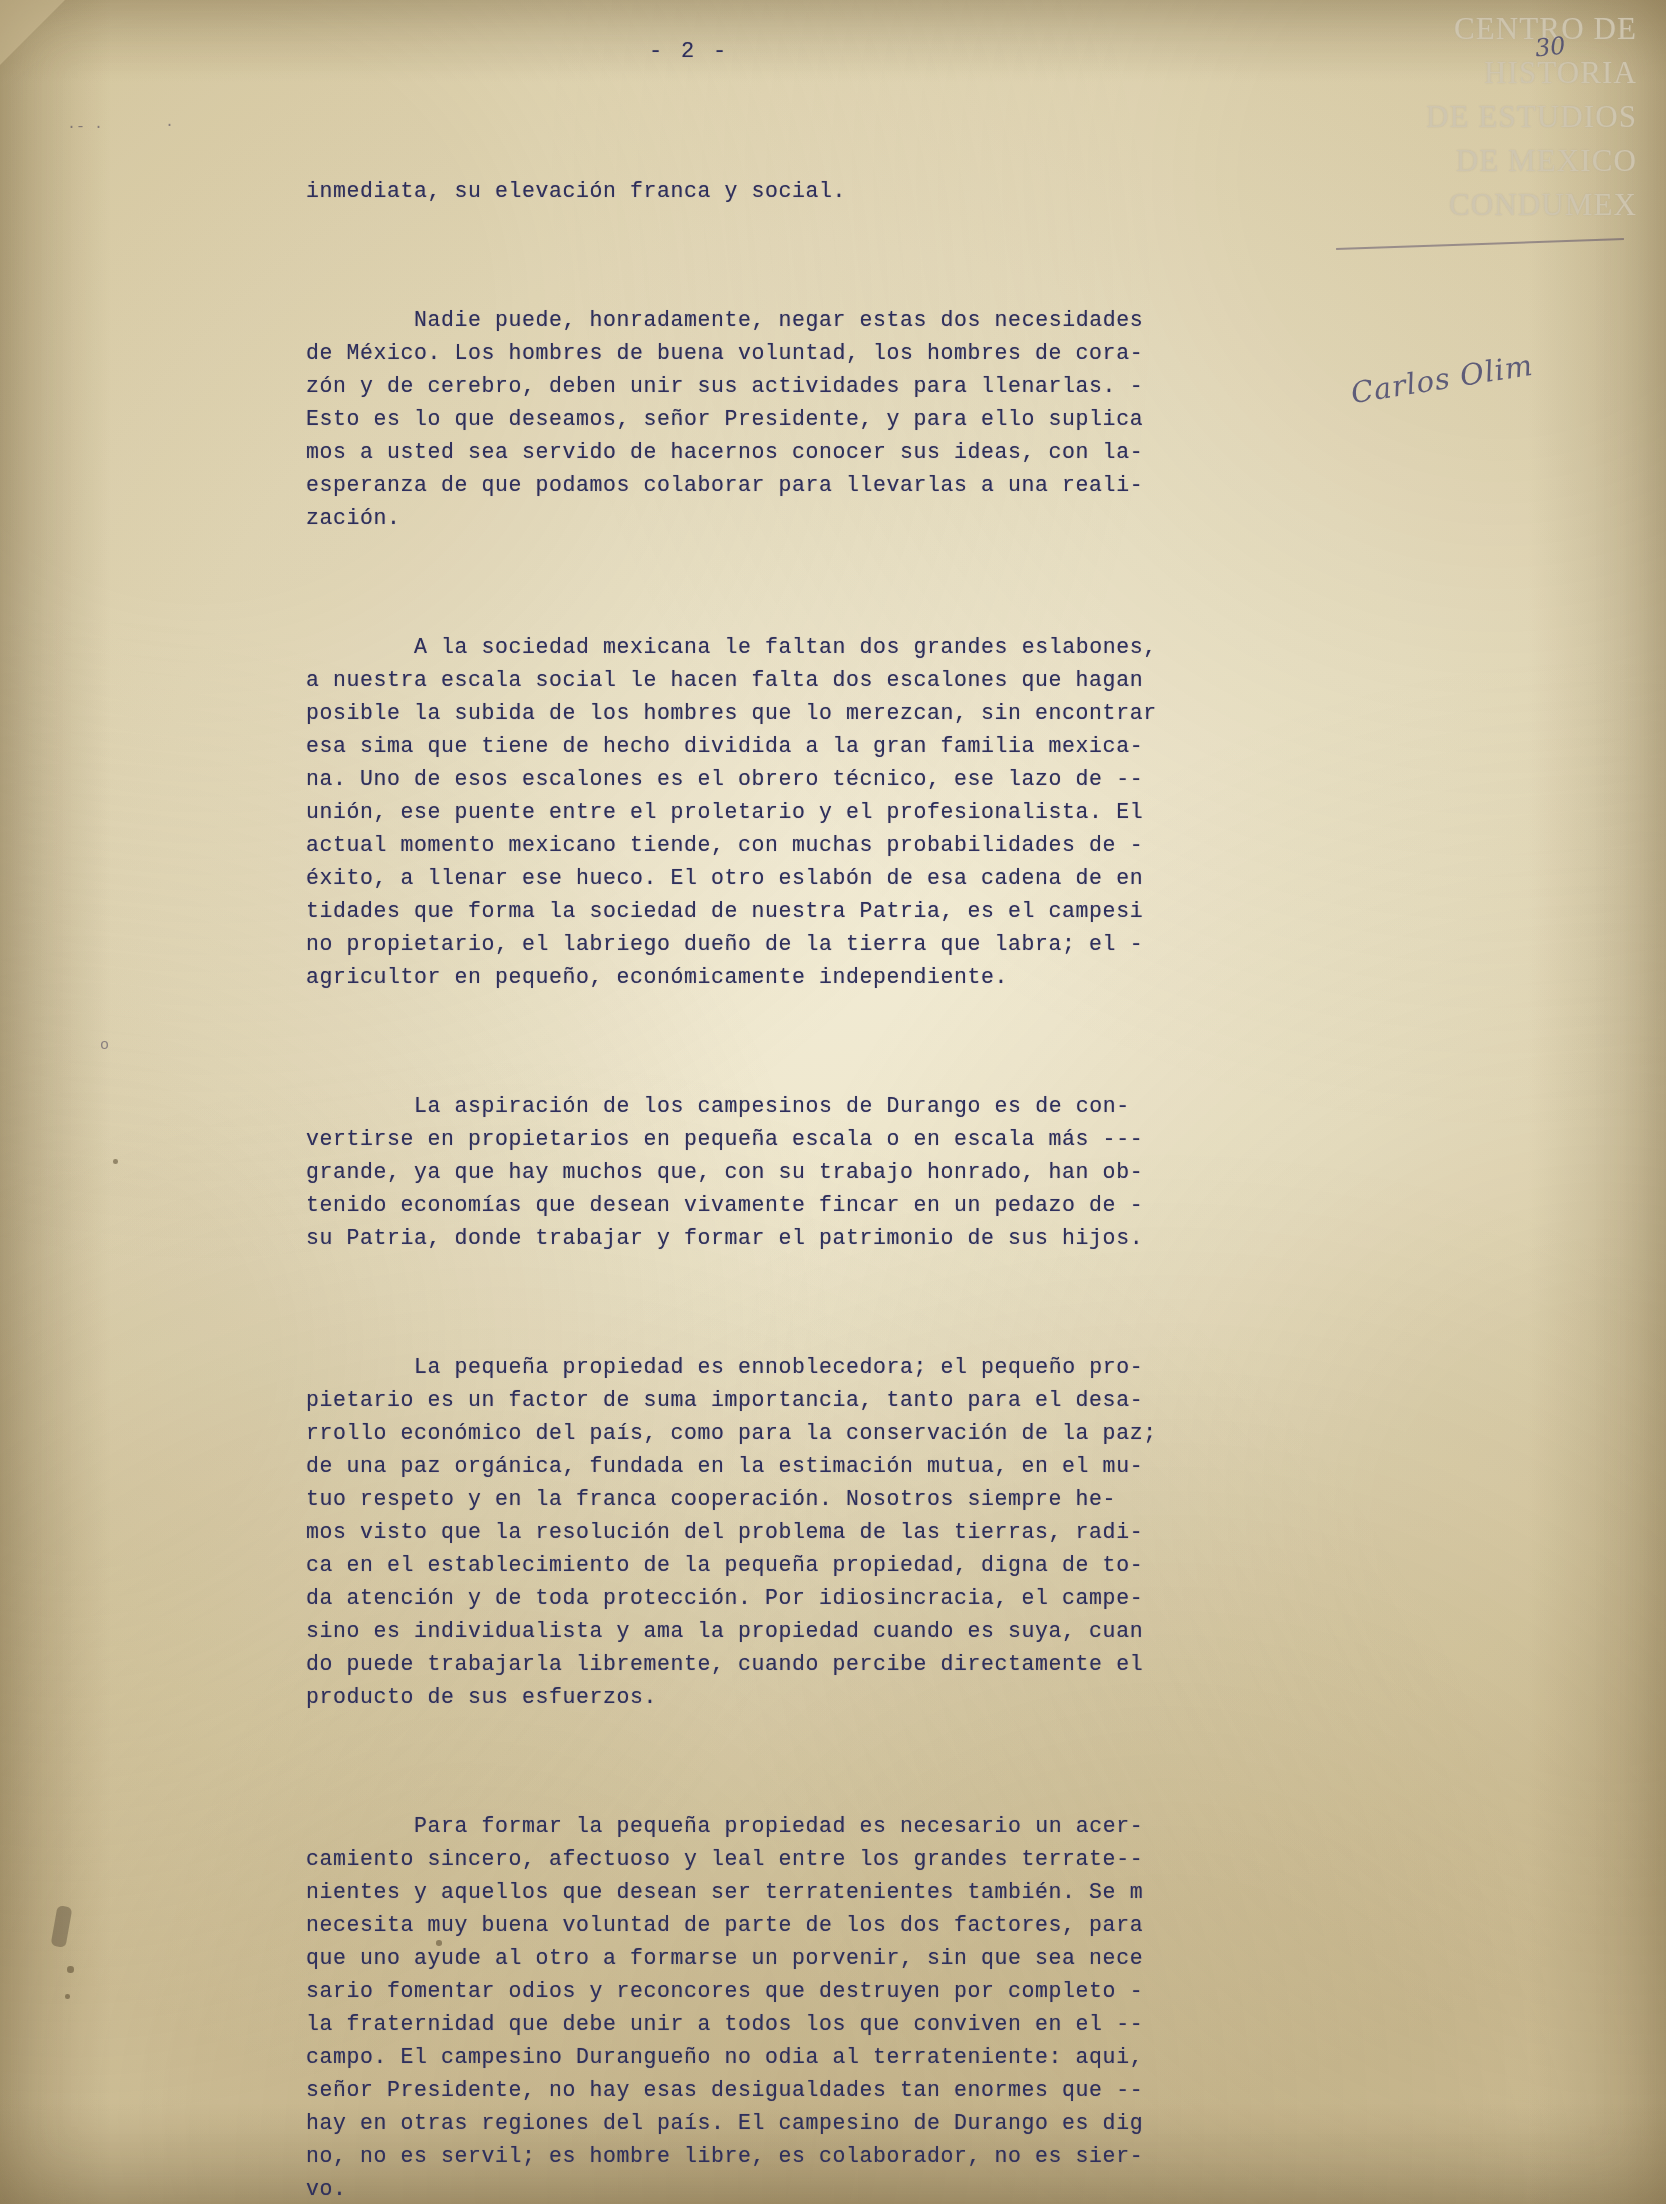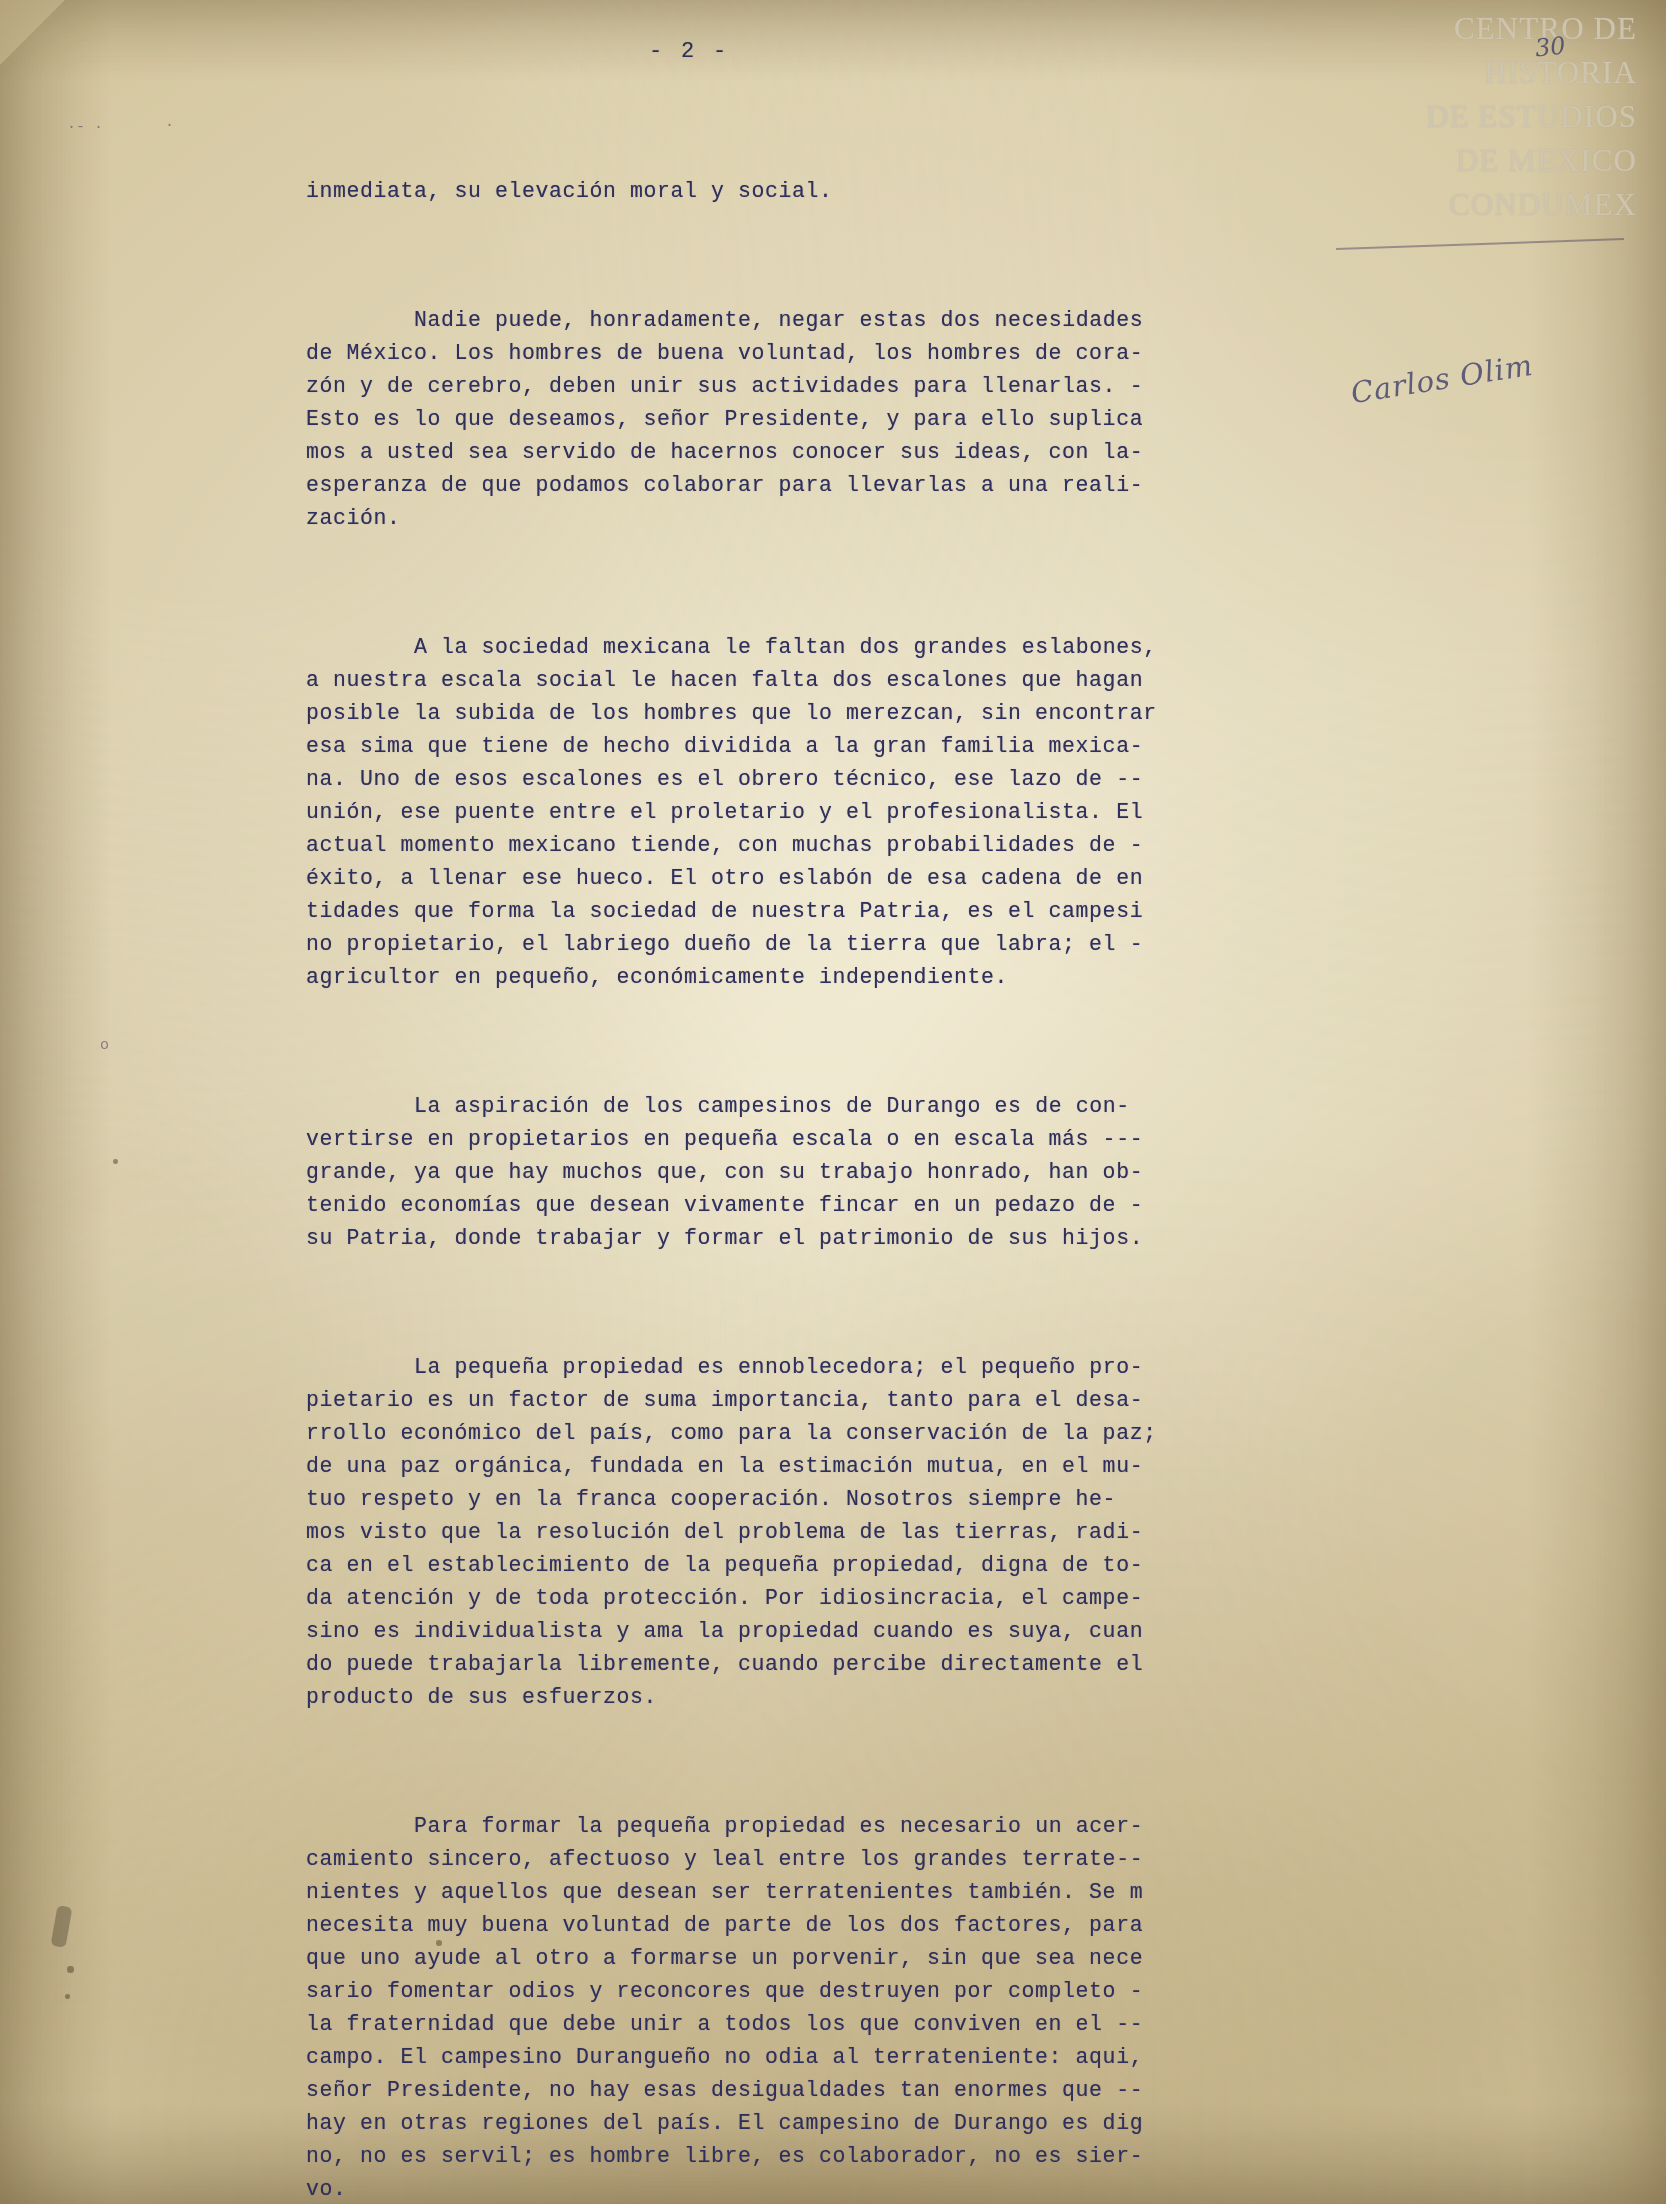--- a/index.html
+++ b/index.html
@@ -179,21 +179,21 @@
   <div class="paper-shade-left"></div>
   <div class="paper-shade-right"></div>
   <div class="paper-shade-bottom"></div>
   <div class="paper-mottle"></div>
   <div class="edge-dark"></div>
   <div class="corner-fold"></div>
 
   <div class="page-number">- 2 -</div>
 
   <div class="doc-body">
-    <p class="para">inmediata, su elevación moral y social.</p>
+    <p class="para">inmediata, su elevación franca y social.</p>
     <p class="para">        Nadie puede, honradamente, negar estas dos necesidades
 de México. Los hombres de buena voluntad, los hombres de cora-
 zón y de cerebro, deben unir sus actividades para llenarlas. -
 Esto es lo que deseamos, señor Presidente, y para ello suplica
 mos a usted sea servido de hacernos conocer sus ideas, con la-
 esperanza de que podamos colaborar para llevarlas a una reali-
 zación.</p>
     <p class="para">        A la sociedad mexicana le faltan dos grandes eslabones,
 a nuestra escala social le hacen falta dos escalones que hagan
 posible la subida de los hombres que lo merezcan, sin encontrar

